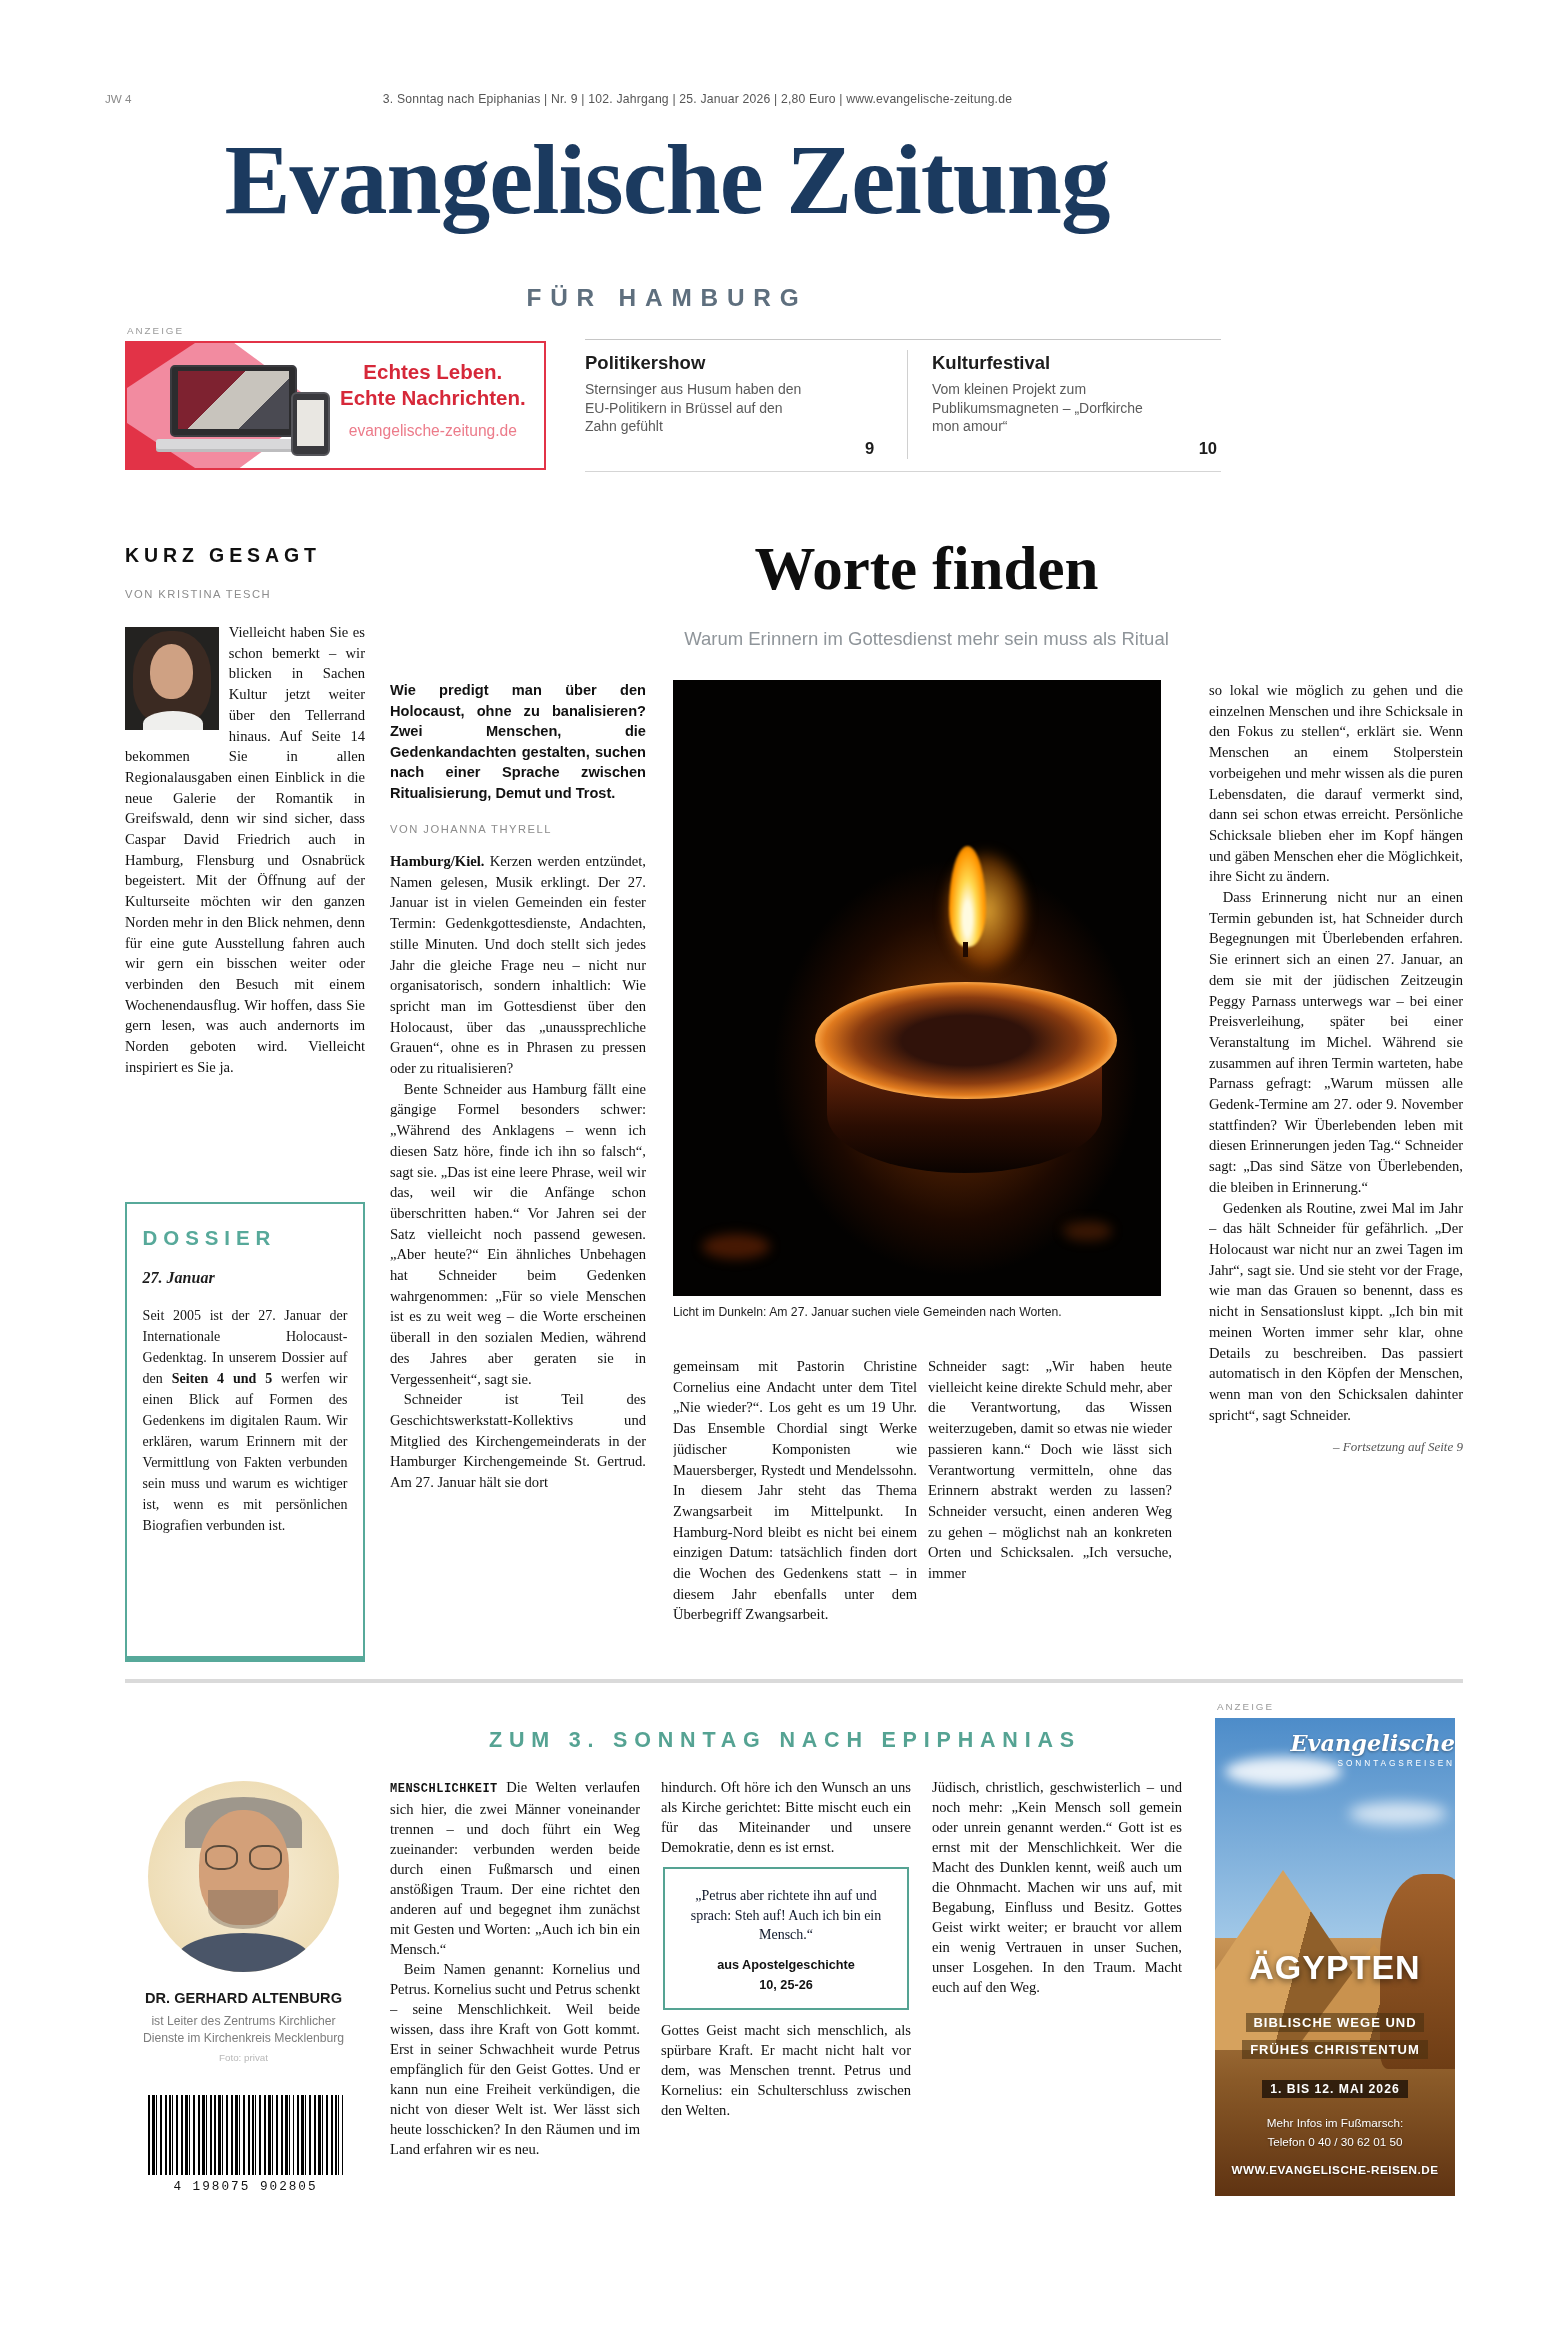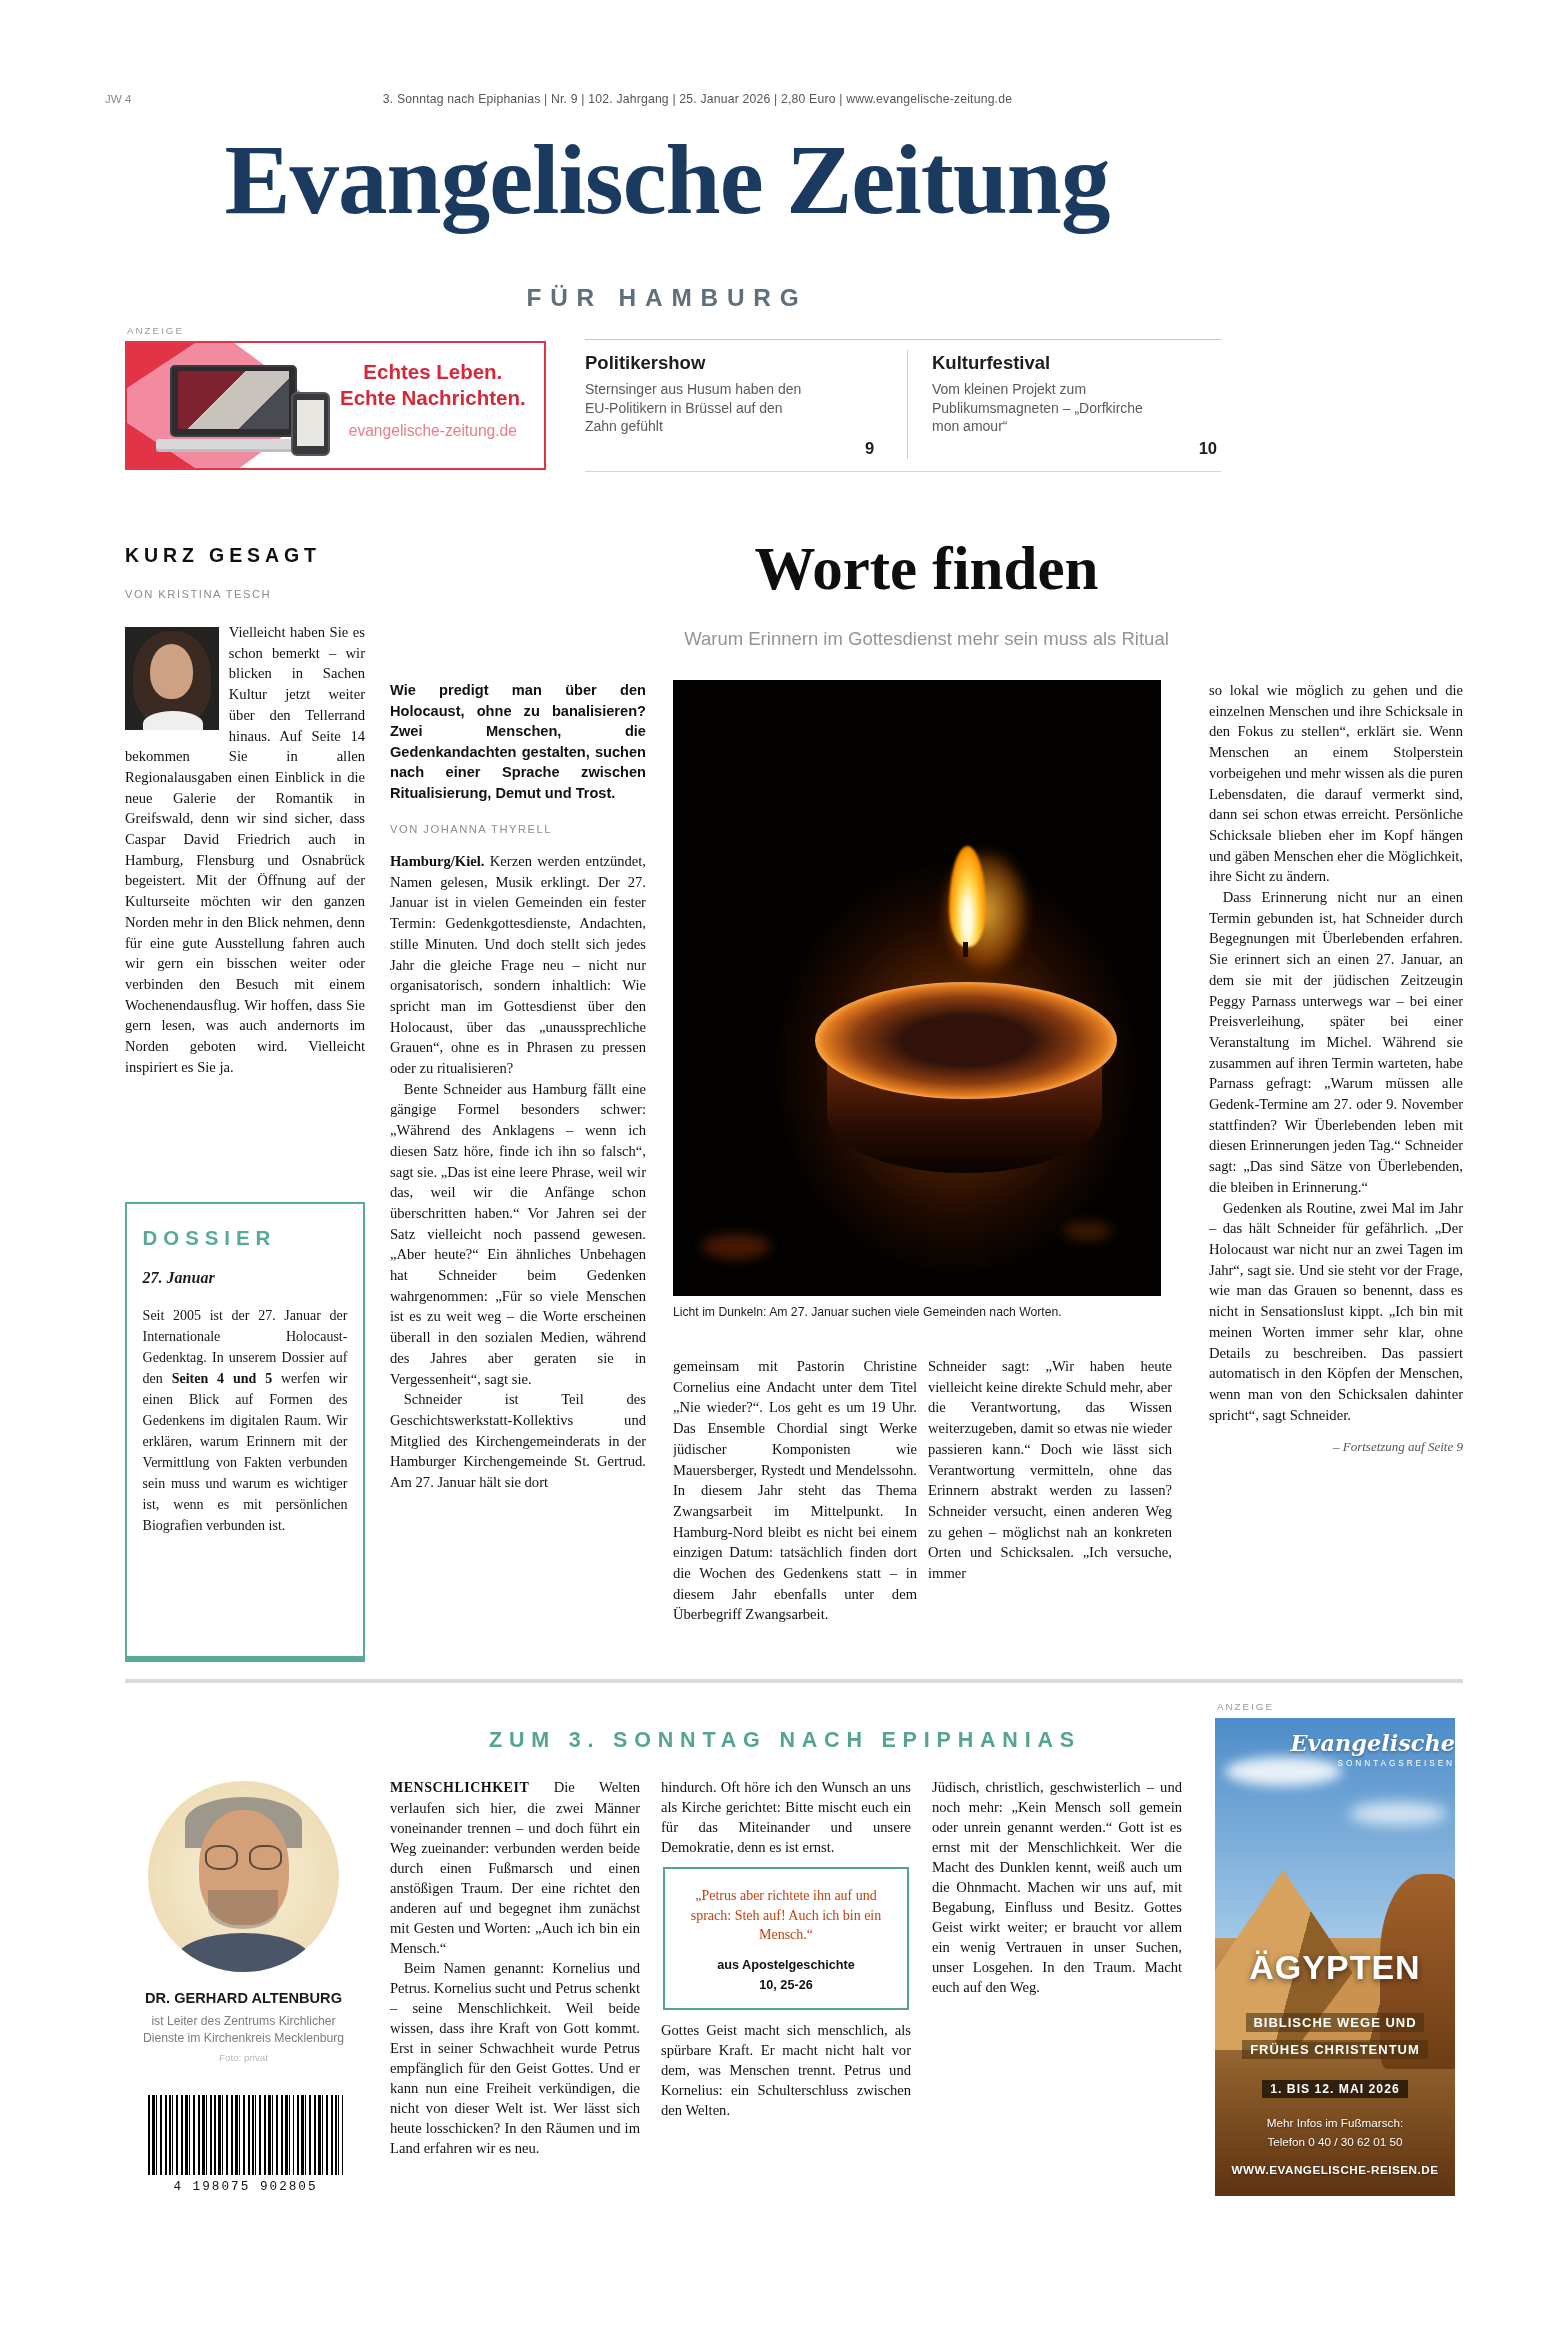--- a/index.html
+++ b/index.html
@@ -102,24 +102,24 @@
   .author-name { left:115px; top:1990px; width:257px; text-align:center; font-family:"Liberation Sans",sans-serif; font-weight:bold; font-size:14.6px; color:#1a1a1a; }
   .author-desc { left:115px; top:2013px; width:257px; text-align:center; font-family:"Liberation Sans",sans-serif; font-size:12.2px; line-height:16.6px; color:#7d7d7d; }
   .author-credit { left:115px; top:2052px; width:257px; text-align:center; font-family:"Liberation Sans",sans-serif; font-size:9.8px; color:#b8b8b8; }
 
   .barcode { left:148px; top:2095px; width:195px; height:80px;
     background:repeating-linear-gradient(90deg,#000 0 2px,#fff 2px 3.9px,#000 3.9px 6.8px,#fff 6.8px 7.8px,#000 7.8px 8.8px,#fff 8.8px 11.7px,#000 11.7px 13.7px,#fff 13.7px 16.6px); }
   .barcode-digits { left:148px; top:2179px; width:195px; text-align:center; font-family:"Liberation Mono",monospace; font-size:12.7px; letter-spacing:2px; color:#111; }
 
   .scol { position:absolute; top:1777px; width:250px; height:390px; font-size:14.6px; line-height:20px; text-align:justify; overflow:hidden; }
   .colA { left:390px; } .colB { left:661px; } .colC { left:932px; }
-  .blead { font-family:Liberation Serif, serif; font-weight:bold; font-size:14px; letter-spacing:0.5px; }
+  .blead { font-family:Liberation Mono, monospace; font-weight:bold; font-size:12px; letter-spacing:0.5px; }
   .scol p + p { text-indent:13.7px; }
   .quote-box { margin:9.8px 2px; border:2.9px solid #55a393; padding:17.6px 9.8px 13.7px; text-align:center; background:#fff; }
-  .q { font-size:14px; line-height:19.5px; color:#c2410c; text-align:center; }
+  .q { font-size:14px; line-height:19.5px; color:#0f172a; text-align:center; }
   .q-src, .q-src2 { font-family:"Liberation Sans",sans-serif; font-weight:bold; font-size:12.7px; color:#111; }
   .q-src { margin-top:9.8px; }
 
   
   .ad { left:1215px; top:1718px; width:240px; height:478px; overflow:hidden; background:#8a5a28; }
   .ad-sky { position:absolute; left:0; top:0; width:100%; height:50%; background:linear-gradient(#4d8cc9,#a8cdea); }
   .ad-cl1 { position:absolute; left:9.8px; top:39px; width:117px; height:29px; border-radius:50%; background:rgba(255,255,255,.85); filter:blur(5.9px); }
   .ad-cl2 { position:absolute; right:7.8px; top:84px; width:98px; height:23.4px; border-radius:50%; background:rgba(255,255,255,.7); filter:blur(6.8px); }
   .ad-ground { position:absolute; left:0; bottom:0; width:100%; height:258px; background:linear-gradient(#c89455,#8a5a28 55%,#5f3312); }
   .ad-pyr1 { position:absolute; left:-54px; bottom:146px; width:244px; height:180px; clip-path:polygon(50% 0,100% 100%,0 100%); background:linear-gradient(105deg,#d6a25e 55%,#8f5f2a 55%); }

